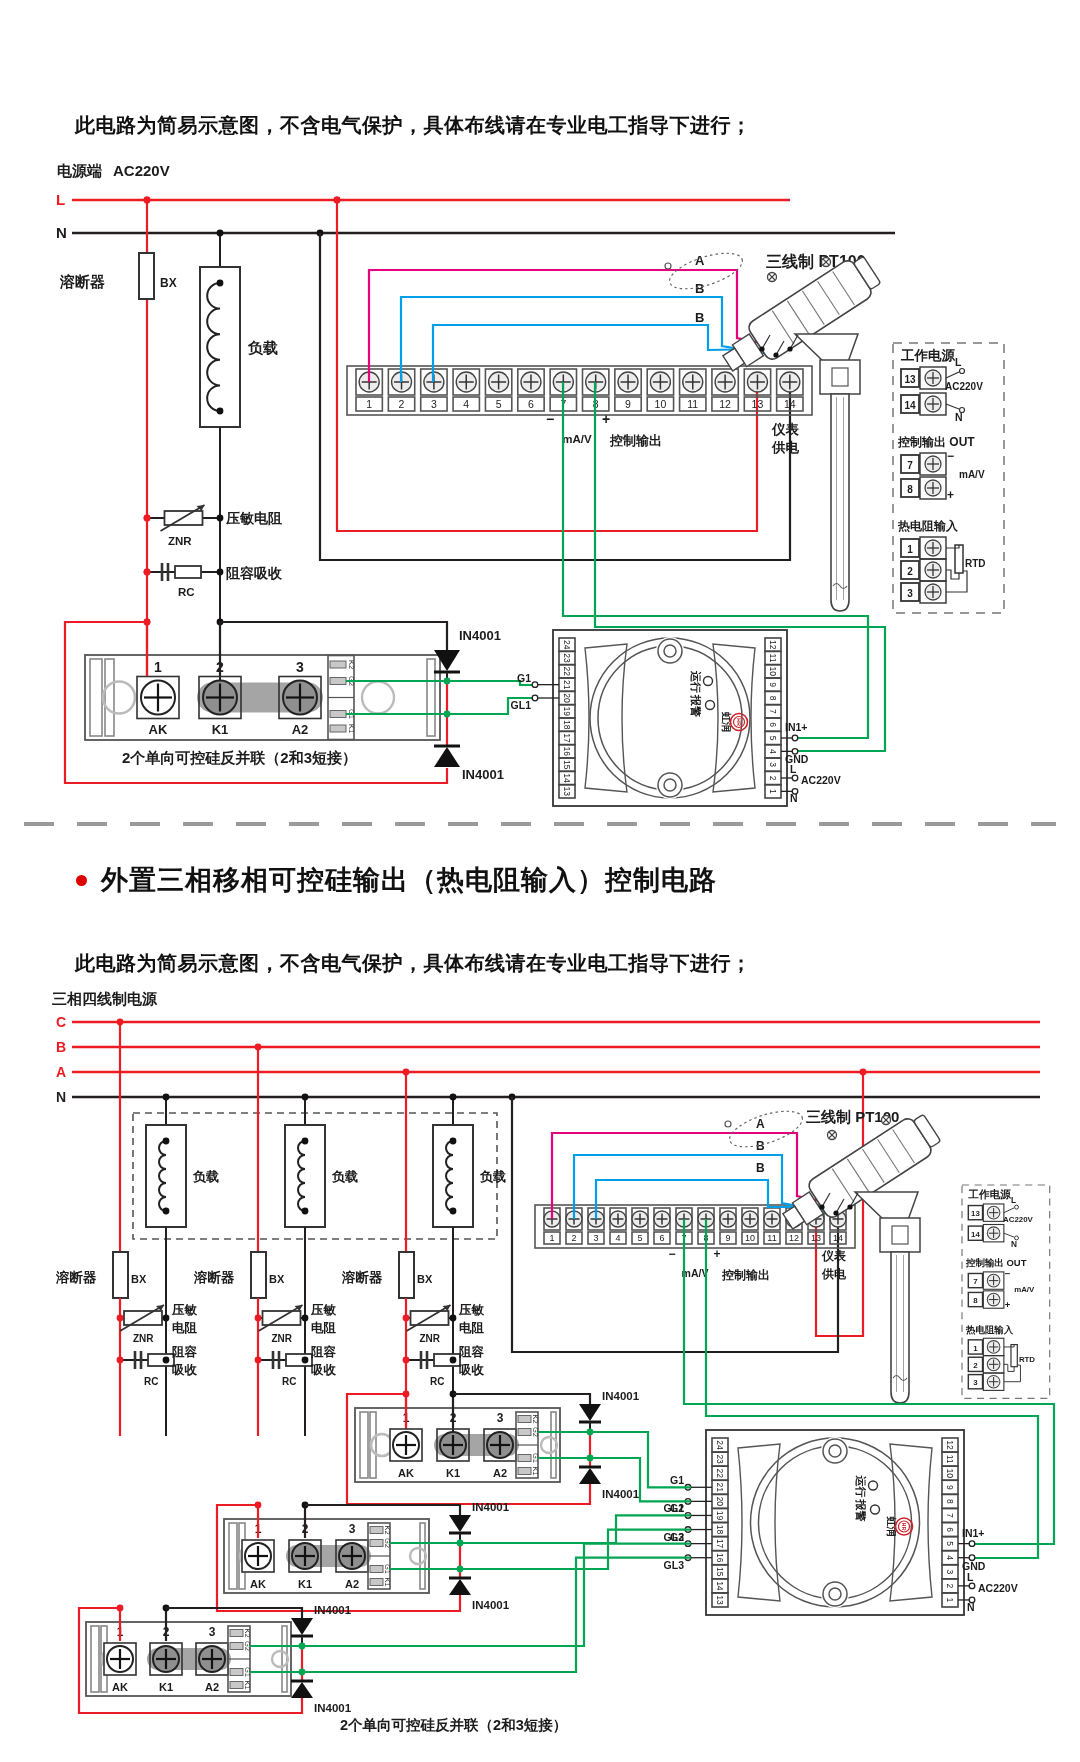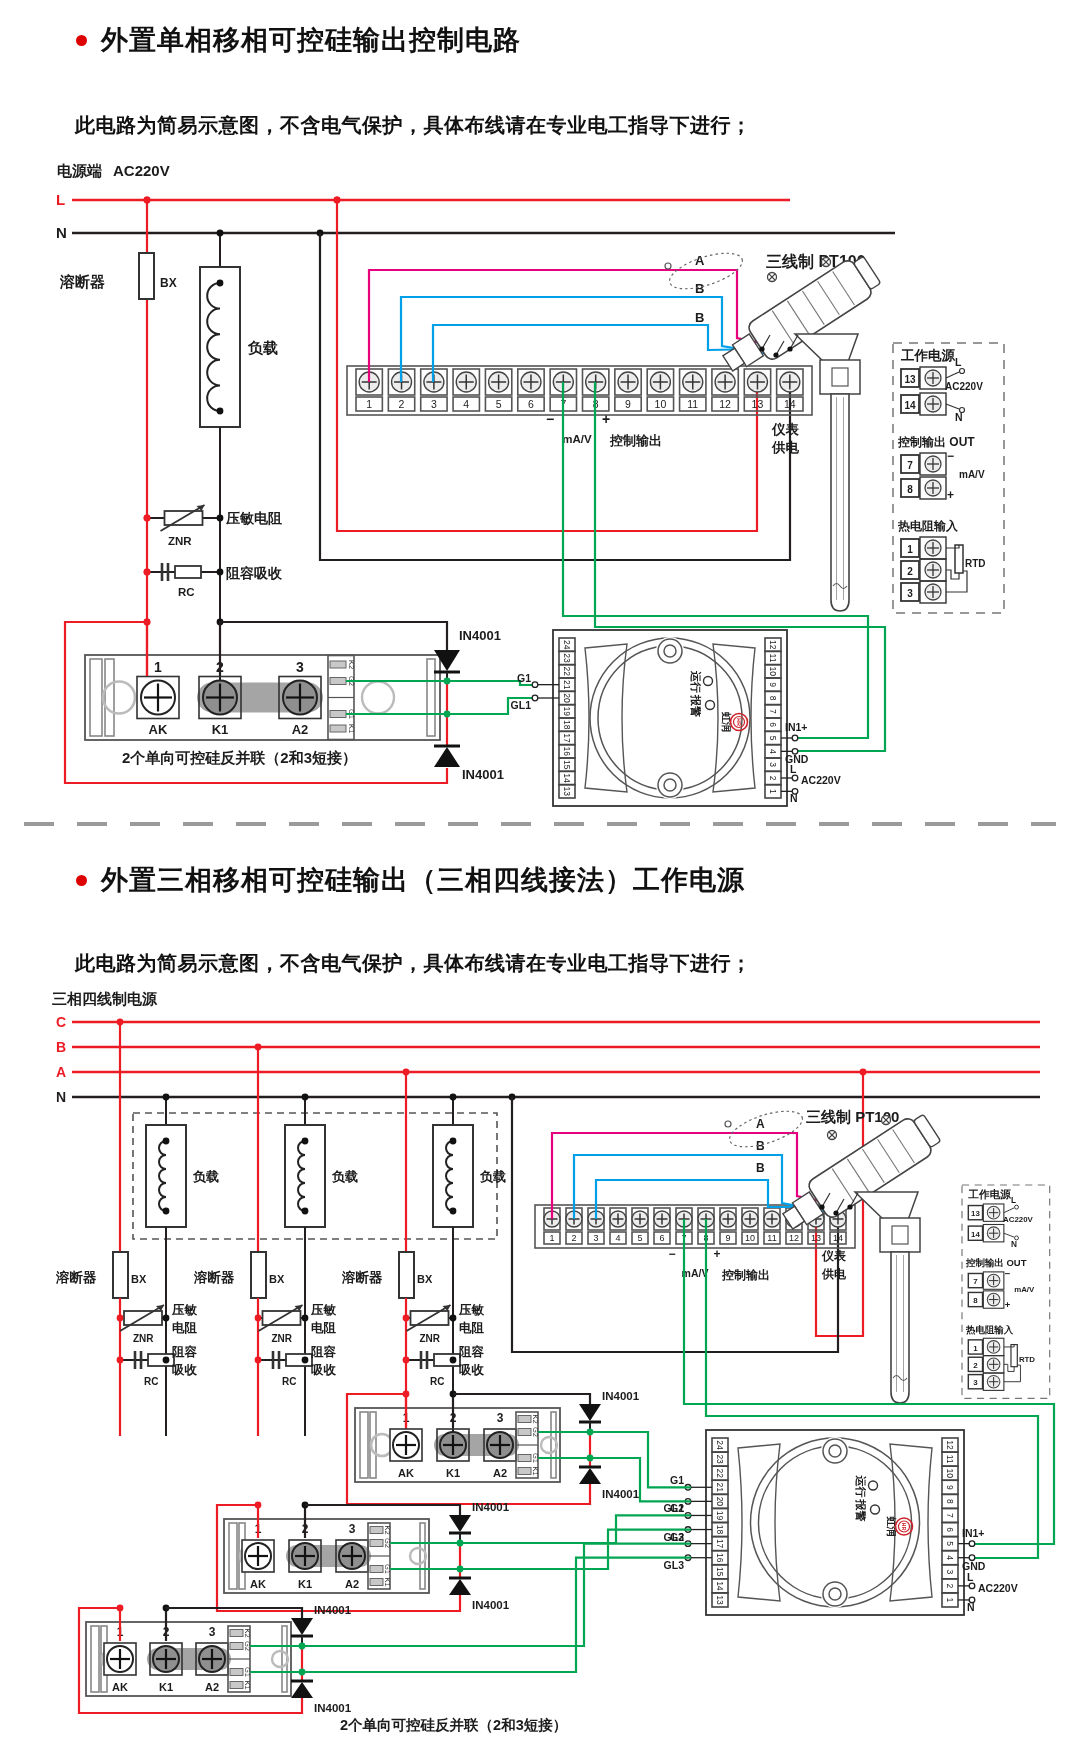--- a/index.html
+++ b/index.html
@@ -11,31 +11,27 @@
   .sec-note{position:absolute;font-size:20px;font-weight:bold;color:#111;letter-spacing:.5px;margin-top:28px;}
   #divider{position:absolute;top:822px;left:24px;width:1032px;height:4px;
            background:repeating-linear-gradient(90deg,#9a9a9a 0 30px,transparent 30px 53px);}
   svg{position:absolute;top:0;left:0;}
   svg text{font-family:"Liberation Sans","DejaVu Sans",sans-serif;}
 </style>
 </head>
 <body>
 
 <div class="page">
-  <div class="sec-title" style="top:22px;left:76px;">
-    <span class="bullet"></span>
-    <span>外置单相移相可控硅输出控制电路</span>
-  </div>
   <div class="sec-note" style="top:84px;left:75px;">此电路为简易示意图，不含电气保护，具体布线请在专业电工指导下进行；</div>
 
   <div id="divider"></div>
 
   <div class="sec-title" style="top:862px;left:76px;">
     <span class="bullet"></span>
-    <span>外置三相移相可控硅输出（三相四线接法）工作电源</span>
+    <span>外置三相移相可控硅输出（热电阻输入）控制电路</span>
   </div>
   <div class="sec-note" style="top:922px;left:75px;">此电路为简易示意图，不含电气保护，具体布线请在专业电工指导下进行；</div>
 
   <svg id="circuit" width="1080" height="1762" viewBox="0 0 1080 1762">
       <text x="57" y="176" font-size="15" font-weight="bold" fill="#1c1c1c">电源端</text>
       <text x="113" y="176" font-size="15" font-weight="bold" fill="#1c1c1c">AC220V</text>
       <text x="56" y="205" font-size="15" font-weight="bold" fill="#ed1c24">L</text>
       <line x1="72" y1="200" x2="790" y2="200" stroke="#ed1c24" stroke-width="2.6"></line>
       <text x="56" y="238" font-size="15" font-weight="bold" fill="#1c1c1c">N</text>
       <line x1="72" y1="233" x2="895" y2="233" stroke="#231f20" stroke-width="2.6"></line>

